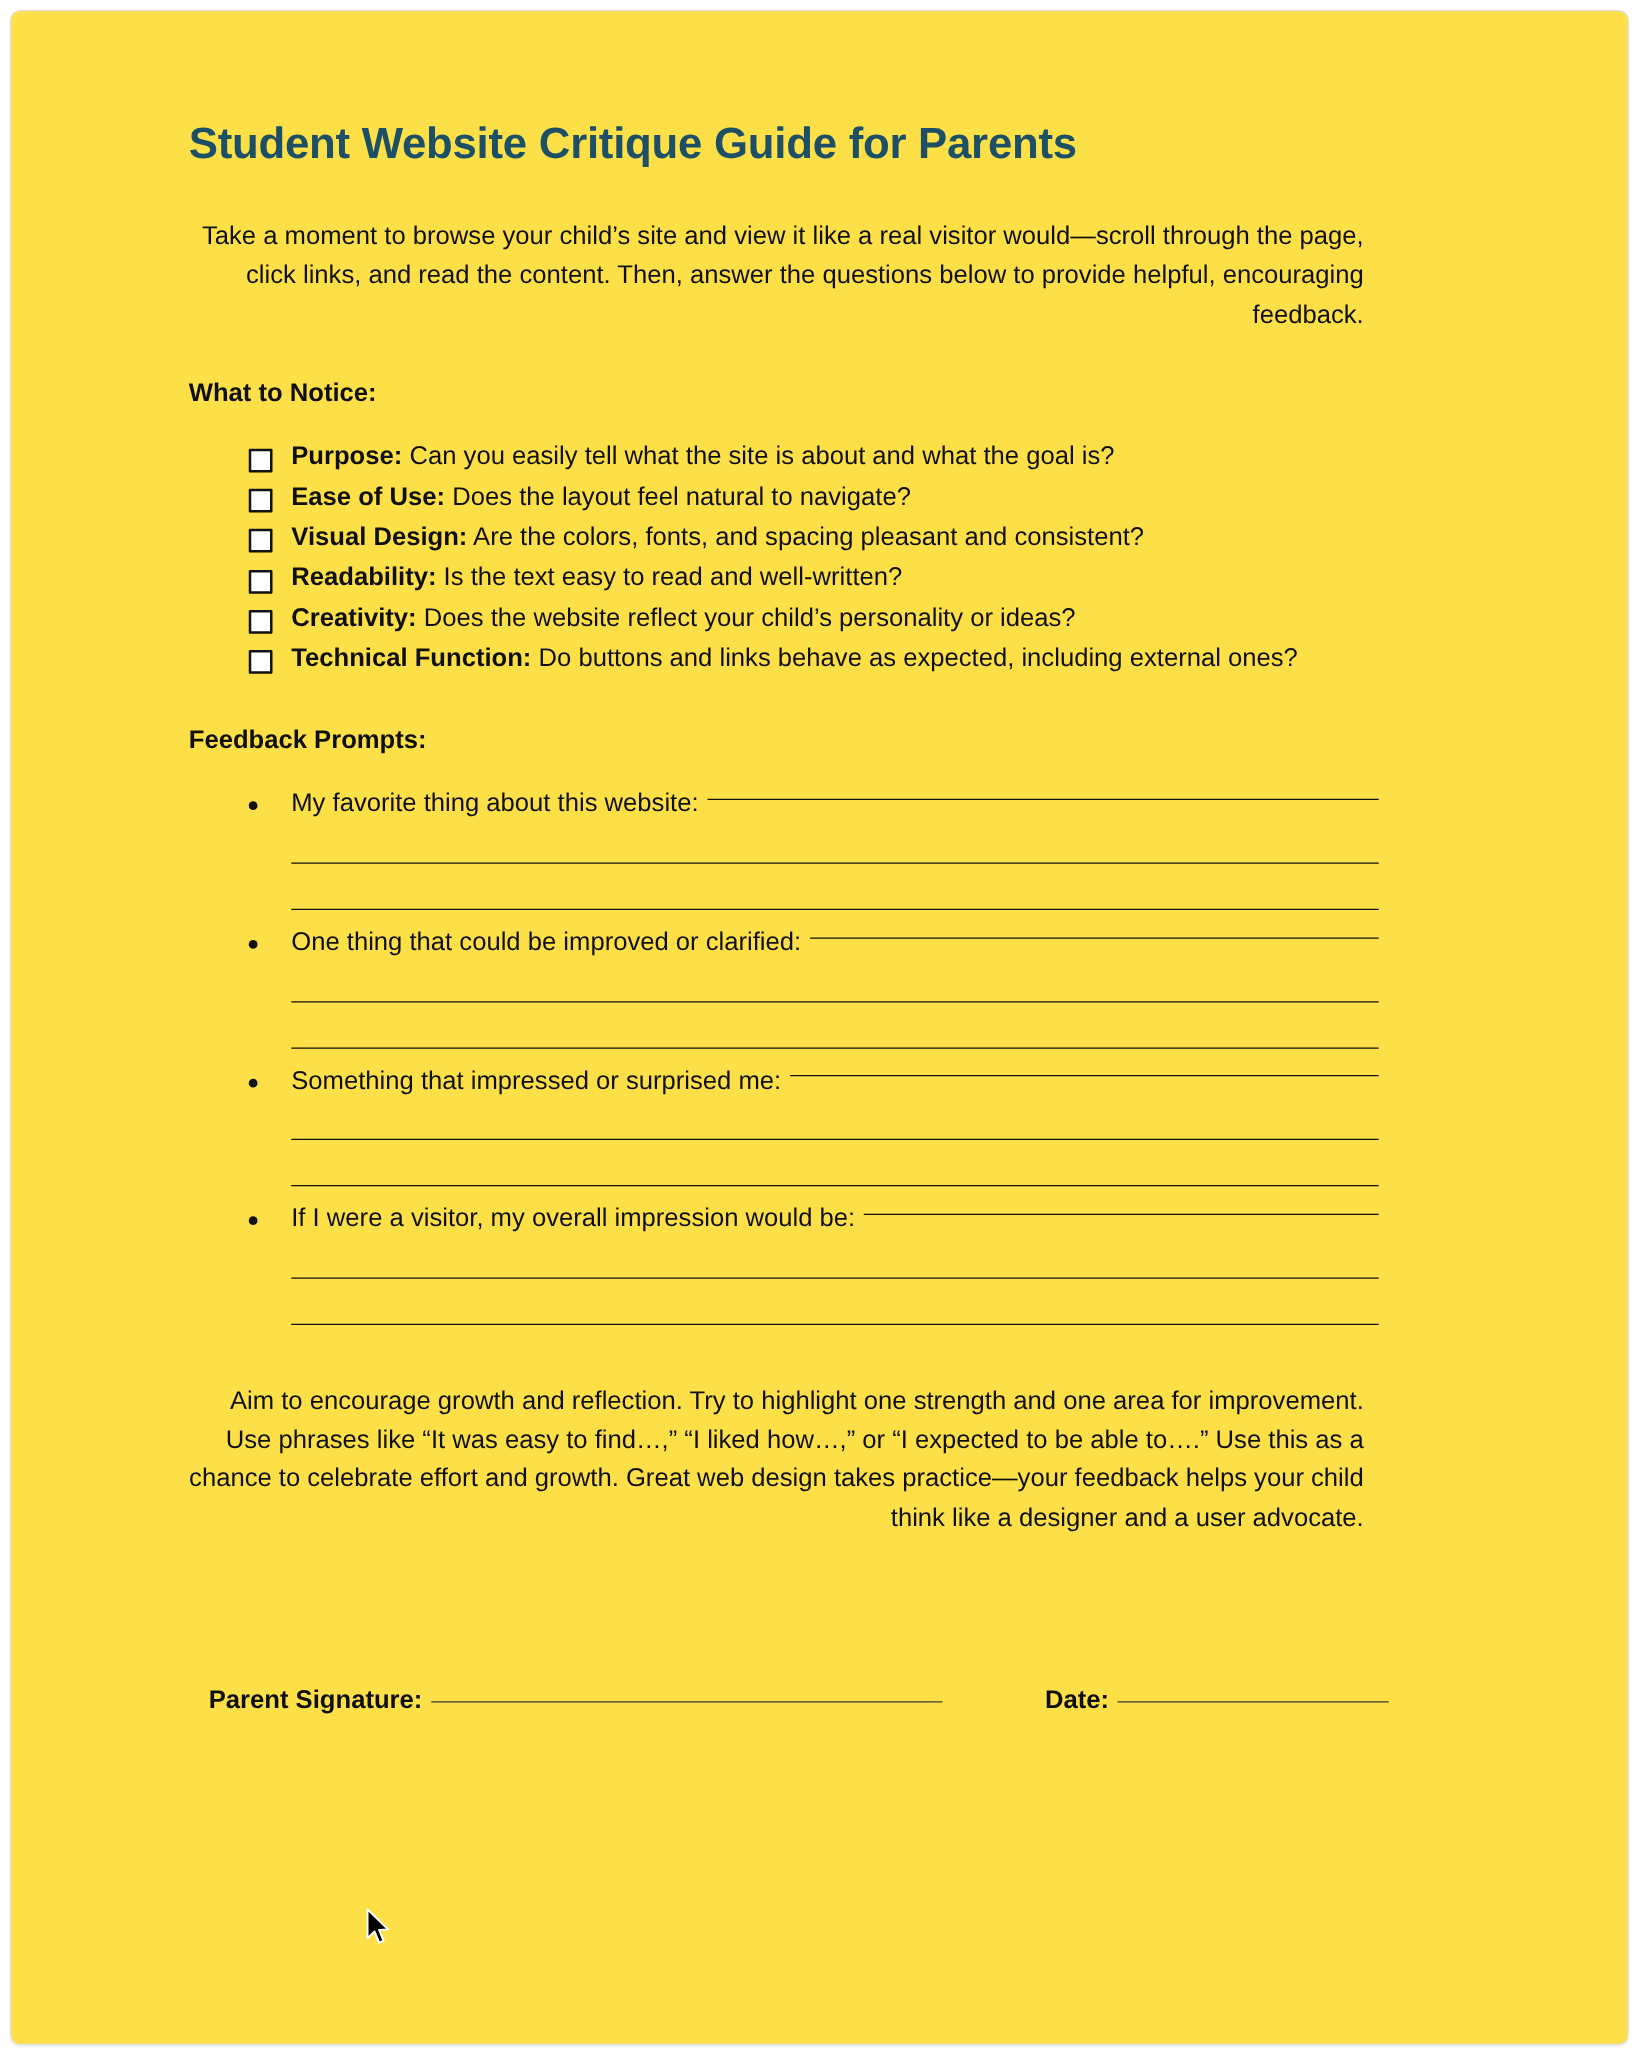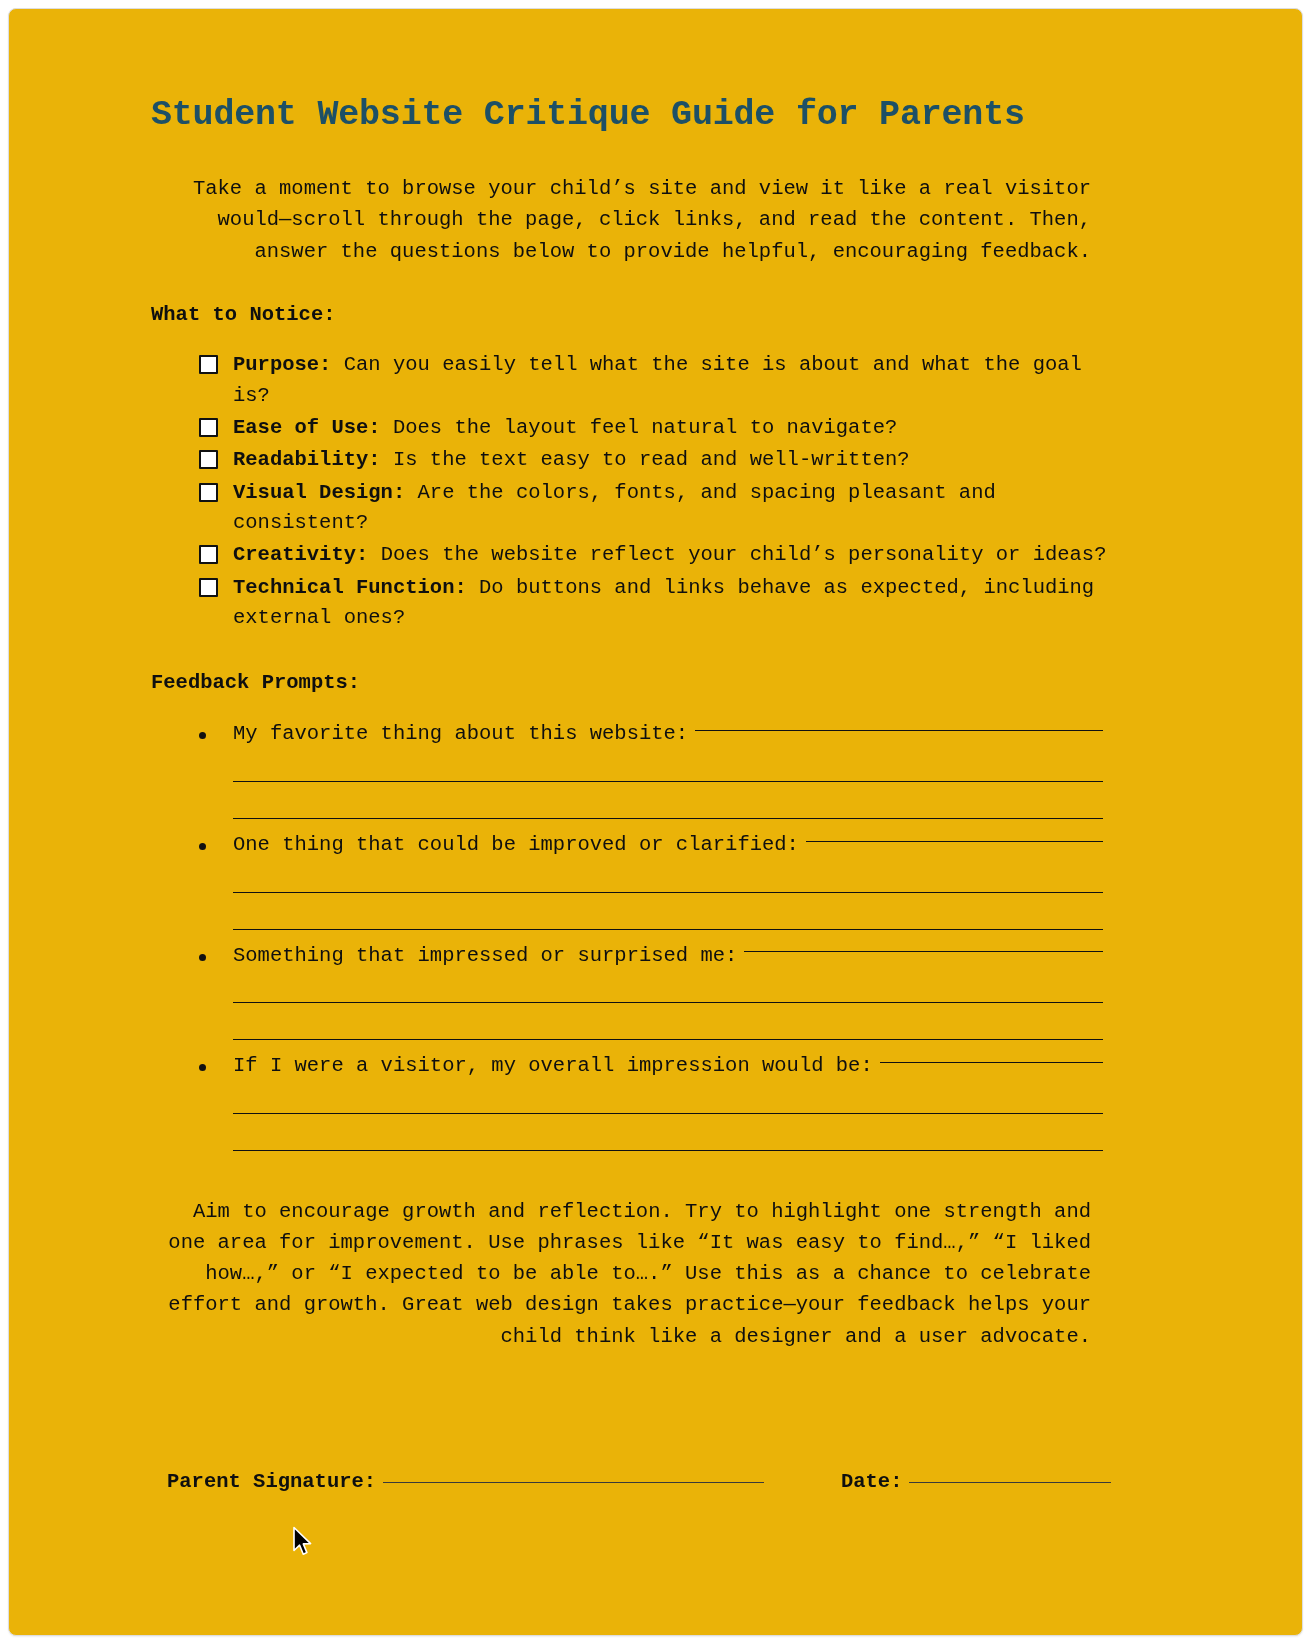--- a/index.html
+++ b/index.html
@@ -15,27 +15,26 @@
     font-family: "Liberation Sans", sans-serif;
   }
 
   
   .page-sheet {
     position: absolute;
     left: 8px;
     top: 8px;
     width: 1295px;
     height: 1628px;
-    background: #eab308;
+    background: #fde047;
     border: 1px solid #dedede;
     border-radius: 8px;
     box-shadow: 0 1px 2px rgba(0,0,0,0.07);
     box-sizing: border-box;
     overflow: hidden;
-    font-family: Liberation Mono, monospace;
   }
 
   .doc-body {
     position: absolute;
     left: 142px;
     top: 86px;
     width: 960px;
   }
 
   
@@ -69,21 +68,21 @@
   .block-gap-md { height: 22px; }
 
   
   .checklist {
     list-style: none;
     margin: 0;
     padding: 0 0 0 48px;
   }
   .checklist li {
     display: flex;
-    align-items: flex-start;
+    align-items: center;
     font-size: 20.5px;
     line-height: 1.48;
     color: #0f0f0f;
     margin-bottom: 2px;
   }
   .cb-icon {
     flex: 0 0 auto;
     width: 19px;
     height: 19px;
     margin-top: 5px;
@@ -197,25 +196,25 @@
         <li>
           <span class="cb-icon"></span>
           <span><span class="cb-label">Purpose:</span><span class="cb-text"> Can you easily tell what the site is about and what the goal is?</span></span>
         </li>
         <li>
           <span class="cb-icon"></span>
           <span><span class="cb-label">Ease of Use:</span><span class="cb-text"> Does the layout feel natural to navigate?</span></span>
         </li>
         <li>
           <span class="cb-icon"></span>
+          <span><span class="cb-label">Visual Design:</span><span class="cb-text"> Are the colors, fonts, and spacing pleasant and consistent?</span></span>
+        </li>
+        <li>
+          <span class="cb-icon"></span>
           <span><span class="cb-label">Readability:</span><span class="cb-text"> Is the text easy to read and well-written?</span></span>
-        </li>
-        <li>
-          <span class="cb-icon"></span>
-          <span><span class="cb-label">Visual Design:</span><span class="cb-text"> Are the colors, fonts, and spacing pleasant and consistent?</span></span>
         </li>
         <li>
           <span class="cb-icon"></span>
           <span><span class="cb-label">Creativity:</span><span class="cb-text"> Does the website reflect your child’s personality or ideas?</span></span>
         </li>
         <li>
           <span class="cb-icon"></span>
           <span><span class="cb-label">Technical Function:</span><span class="cb-text"> Do buttons and links behave as expected, including external ones?</span></span>
         </li>
       </ul>

